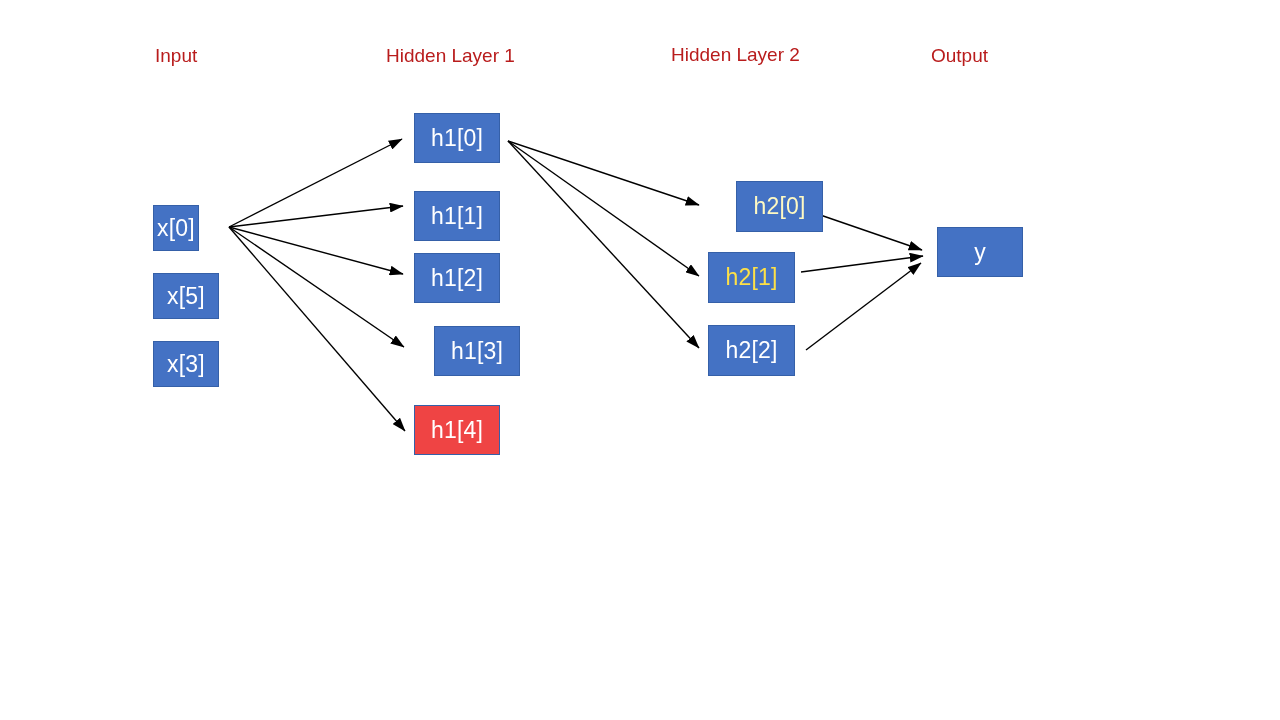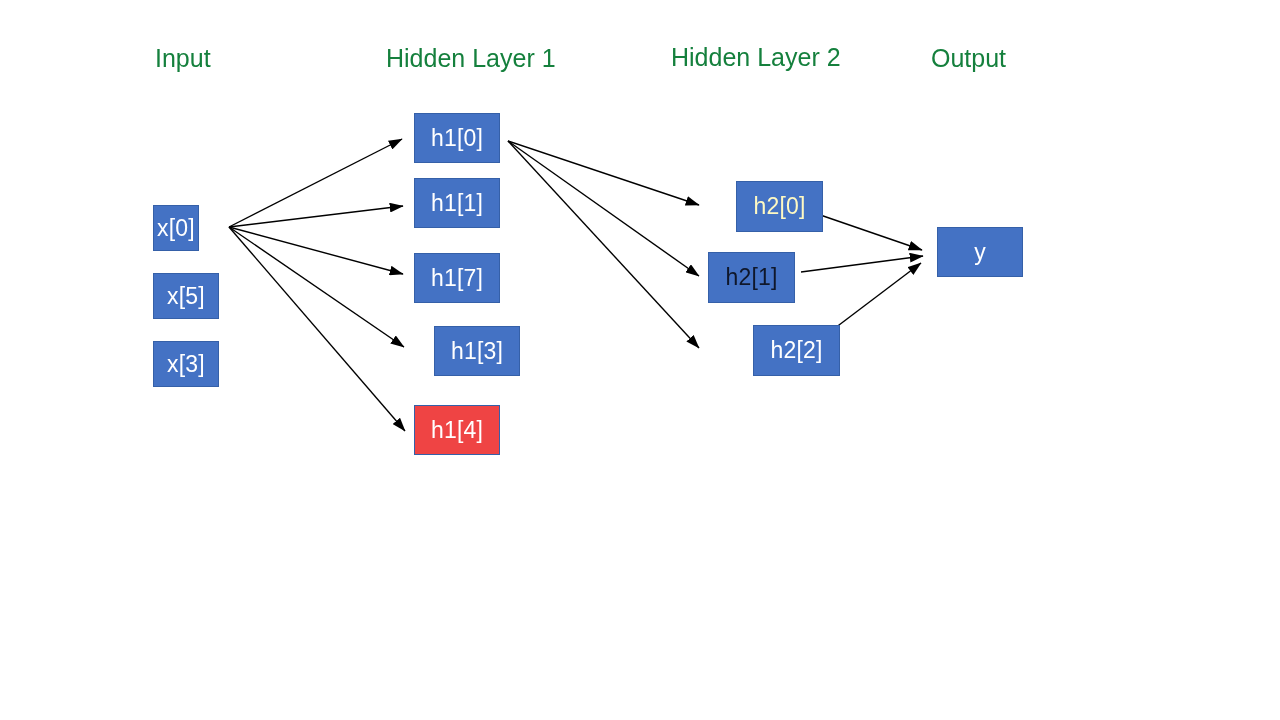--- a/index.html
+++ b/index.html
@@ -11,22 +11,22 @@
   #canvas {
     position: relative;
     width: 1280px;
     height: 720px;
     background: #ffffff;
     overflow: hidden;
     font-family: "Liberation Sans", sans-serif;
   }
   .layer-title {
     position: absolute;
-    font-size: 25px;
-    color: #15803d;
+    font-size: 19px;
+    color: #b91c1c;
     white-space: nowrap;
     line-height: 1;
   }
   .node {
     position: absolute;
     background: #4472C4;
     border: 1px solid #3560A8;
     box-sizing: border-box;
     color: #ffffff;
     font-size: 23px;
@@ -75,23 +75,23 @@
       <div class="layer-title" style="left: 155px; top: 46px;">Input</div>
       <div class="layer-title" style="left: 386px; top: 46px;">Hidden Layer 1</div>
       <div class="layer-title" style="left: 671px; top: 45px;">Hidden Layer 2</div>
       <div class="layer-title" style="left: 931px; top: 46px;">Output</div>
     </div>
   <div id="nodes-host">
       <div class="node" style="left: 153px; top: 205px; width: 46px; height: 46px; background: rgb(68, 114, 196); border-color: rgb(53, 96, 168); color: rgb(255, 255, 255);">x[0]</div>
       <div class="node" style="left: 153px; top: 273px; width: 66px; height: 46px; background: rgb(68, 114, 196); border-color: rgb(53, 96, 168); color: rgb(255, 255, 255);">x[5]</div>
       <div class="node" style="left: 153px; top: 341px; width: 66px; height: 46px; background: rgb(68, 114, 196); border-color: rgb(53, 96, 168); color: rgb(255, 255, 255);">x[3]</div>
       <div class="node" style="left: 414px; top: 113px; width: 86px; height: 50px; background: rgb(68, 114, 196); border-color: rgb(53, 96, 168); color: rgb(255, 255, 255);">h1[0]</div>
-      <div class="node" style="left: 414px; top: 178px; width: 86px; height: 50px; background: rgb(68, 114, 196); border-color: rgb(53, 96, 168); color: rgb(255, 255, 255);">h1[1]</div>
-      <div class="node" style="left: 414px; top: 253px; width: 86px; height: 50px; background: rgb(68, 114, 196); border-color: rgb(53, 96, 168); color: rgb(255, 255, 255);">h1[7]</div>
+      <div class="node" style="left: 414px; top: 191px; width: 86px; height: 50px; background: rgb(68, 114, 196); border-color: rgb(53, 96, 168); color: rgb(255, 255, 255);">h1[1]</div>
+      <div class="node" style="left: 414px; top: 253px; width: 86px; height: 50px; background: rgb(68, 114, 196); border-color: rgb(53, 96, 168); color: rgb(255, 255, 255);">h1[2]</div>
       <div class="node" style="left: 434px; top: 326px; width: 86px; height: 50px; background: rgb(68, 114, 196); border-color: rgb(53, 96, 168); color: rgb(255, 255, 255);">h1[3]</div>
       <div class="node" style="left: 414px; top: 405px; width: 86px; height: 50px; background: #ef4444; border-color: rgb(53, 96, 168); color: rgb(255, 255, 255);">h1[4]</div>
       <div class="node" style="left: 708px; top: 181px; width: 87px; height: 51px; background: rgb(68, 114, 196); border-color: rgb(53, 96, 168); color: #fef9c3; margin-left: 28px;">h2[0]</div>
-      <div class="node" style="left: 708px; top: 252px; width: 87px; height: 51px; background: rgb(68, 114, 196); border-color: rgb(53, 96, 168); color: #0f172a;">h2[1]</div>
-      <div class="node" style="left: 708px; top: 325px; width: 87px; height: 51px; background: rgb(68, 114, 196); border-color: rgb(53, 96, 168); color: rgb(255, 255, 255); margin-left: 45px;">h2[2]</div>
+      <div class="node" style="left: 708px; top: 252px; width: 87px; height: 51px; background: rgb(68, 114, 196); border-color: rgb(53, 96, 168); color: #fde047;">h2[1]</div>
+      <div class="node" style="left: 708px; top: 325px; width: 87px; height: 51px; background: rgb(68, 114, 196); border-color: rgb(53, 96, 168); color: rgb(255, 255, 255);">h2[2]</div>
       <div class="node" style="left: 937px; top: 227px; width: 86px; height: 50px; background: rgb(68, 114, 196); border-color: rgb(53, 96, 168); color: rgb(255, 255, 255);">y</div>
     </div>
 
 </div>
 
 </body></html>

